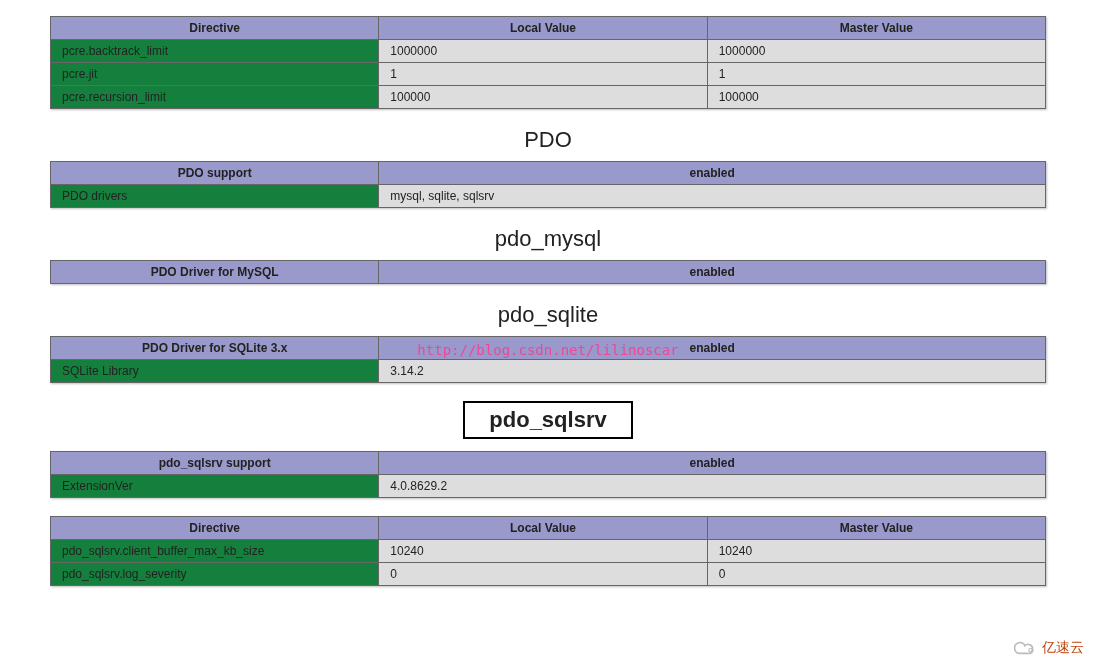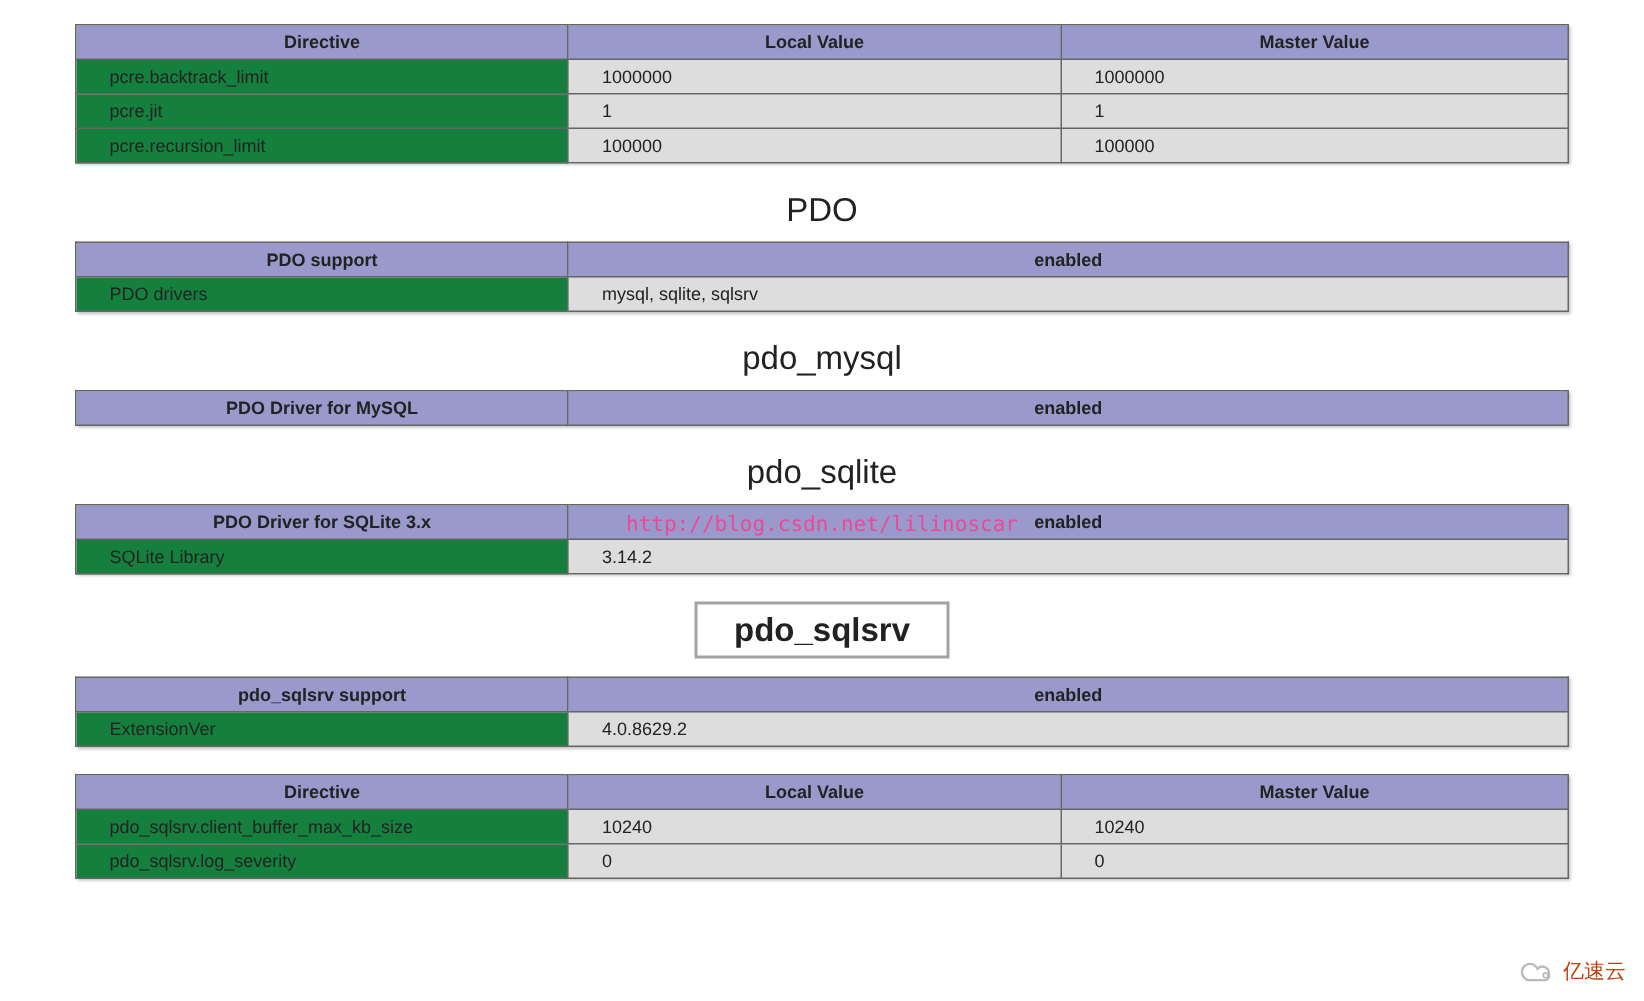--- a/index.html
+++ b/index.html
@@ -11,21 +11,21 @@
     color: #222;
   }
   table {
     width: 100%;
     border-collapse: collapse;
     margin: 6px 0 18px 0;
     box-shadow: 1px 1px 2px rgba(0,0,0,0.25);
   }
   th, td {
     border: 1px solid #666;
-    padding: 4px 22px;
+    padding: 4px 11px;
     text-align: left;
     margin-left: 27px;
   }
   th {
     background: #9999cc;
     font-weight: bold;
     text-align: center;
   }
   td.k {
     background: #15803d;
@@ -34,21 +34,21 @@
   td.v {
     background: #dddddd;
   }
   h2.section {
     font-size: 22px;
     font-weight: normal;
     text-align: center;
     margin: 12px 0 8px 0;
   }
   .highlight-box {
-    border: 2px solid #a3a3a3;
+    border: 2px solid #000000;
     display: inline-block;
     padding: 4px 24px;
   }
   .highlight-wrap {
     text-align: center;
     margin: 10px 0 12px 0;
   }
   .watermark {
     position: absolute;
     left: 50%;

